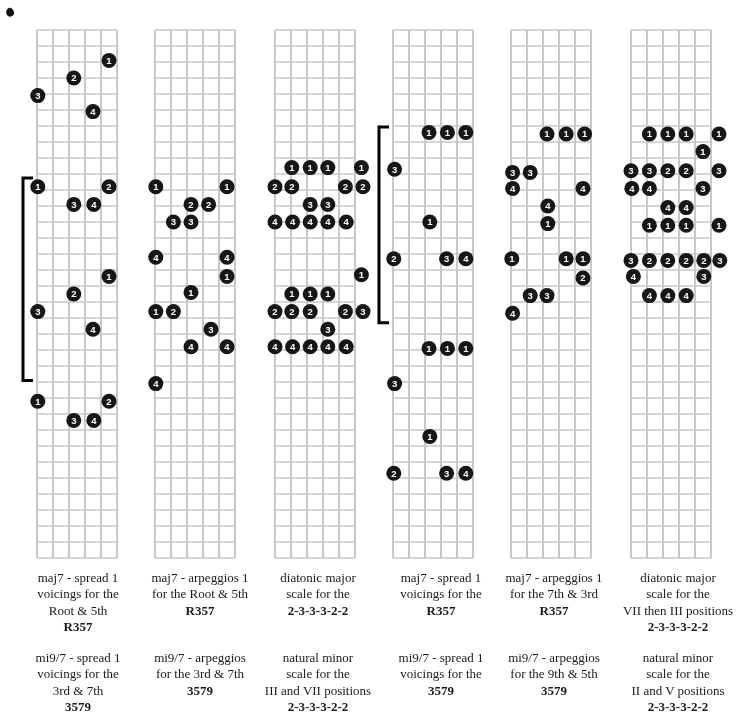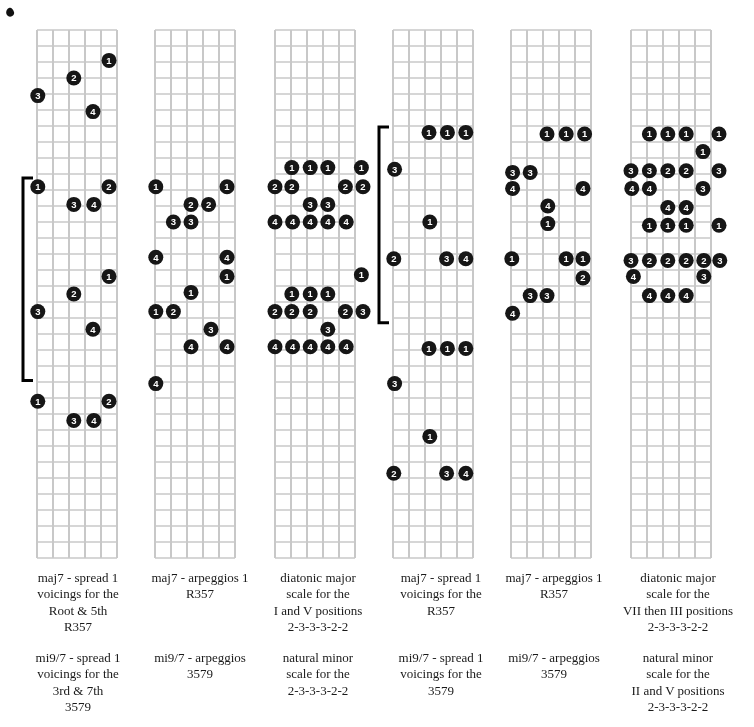--- a/index.html
+++ b/index.html
@@ -15,21 +15,21 @@
     position:absolute;
     width:170px;
     transform:translateX(-50%);
     text-align:center;
     font-size:13px;
     line-height:16.3px;
     color:#1a1a1a;
     white-space:nowrap;
   }
   .cap-line{font-weight:400;}
-  .cap-bold{font-weight:400;}
+  .cap-bold{font-weight:700;}
 </style>
 </head>
 <body>
 
 <div id="page">
   <svg id="board-svg" width="754" height="565">
       <path d="M 9 8 c -3 1 -4 6 -1 8 c 3 2 7 -1 6 -4 c -1 -3 -3 -5 -5 -4 z" fill="#111"></path>
       <g>
         <line x1="37" y1="30" x2="37" y2="558" stroke="#c8c8c8" stroke-width="2"></line>
         <line x1="53" y1="30" x2="53" y2="558" stroke="#c8c8c8" stroke-width="2"></line>
@@ -541,53 +541,57 @@
         <div class="cap-bold">R357</div>
       </div>
       <div class="caption" style="left: 78px; top: 650px;">
         <div class="cap-line">mi9/7 - spread 1</div>
         <div class="cap-line">voicings for the</div>
         <div class="cap-line">3rd &amp; 7th</div>
         <div class="cap-bold">3579</div>
       </div>
       <div class="caption" style="left: 200px; top: 570px;">
         <div class="cap-line">maj7 - arpeggios 1</div>
+        <div class="cap-line">for the Root &amp; 5th</div>
         <div class="cap-bold">R357</div>
       </div>
       <div class="caption" style="left: 200px; top: 650px;">
         <div class="cap-line">mi9/7 - arpeggios</div>
+        <div class="cap-line">for the 3rd &amp; 7th</div>
         <div class="cap-bold">3579</div>
       </div>
       <div class="caption" style="left: 318px; top: 570px;">
         <div class="cap-line">diatonic major</div>
         <div class="cap-line">scale for the</div>
-        <div class="cap-line">I and V positions</div>
         <div class="cap-bold">2-3-3-3-2-2</div>
       </div>
       <div class="caption" style="left: 318px; top: 650px;">
         <div class="cap-line">natural minor</div>
         <div class="cap-line">scale for the</div>
+        <div class="cap-line">III and VII positions</div>
         <div class="cap-bold">2-3-3-3-2-2</div>
       </div>
       <div class="caption" style="left: 441px; top: 570px;">
         <div class="cap-line">maj7 - spread 1</div>
         <div class="cap-line">voicings for the</div>
         <div class="cap-bold">R357</div>
       </div>
       <div class="caption" style="left: 441px; top: 650px;">
         <div class="cap-line">mi9/7 - spread 1</div>
         <div class="cap-line">voicings for the</div>
         <div class="cap-bold">3579</div>
       </div>
       <div class="caption" style="left: 554px; top: 570px;">
         <div class="cap-line">maj7 - arpeggios 1</div>
+        <div class="cap-line">for the 7th &amp; 3rd</div>
         <div class="cap-bold">R357</div>
       </div>
       <div class="caption" style="left: 554px; top: 650px;">
         <div class="cap-line">mi9/7 - arpeggios</div>
+        <div class="cap-line">for the 9th &amp; 5th</div>
         <div class="cap-bold">3579</div>
       </div>
       <div class="caption" style="left: 678px; top: 570px;">
         <div class="cap-line">diatonic major</div>
         <div class="cap-line">scale for the</div>
         <div class="cap-line">VII then III positions</div>
         <div class="cap-bold">2-3-3-3-2-2</div>
       </div>
       <div class="caption" style="left: 678px; top: 650px;">
         <div class="cap-line">natural minor</div>

